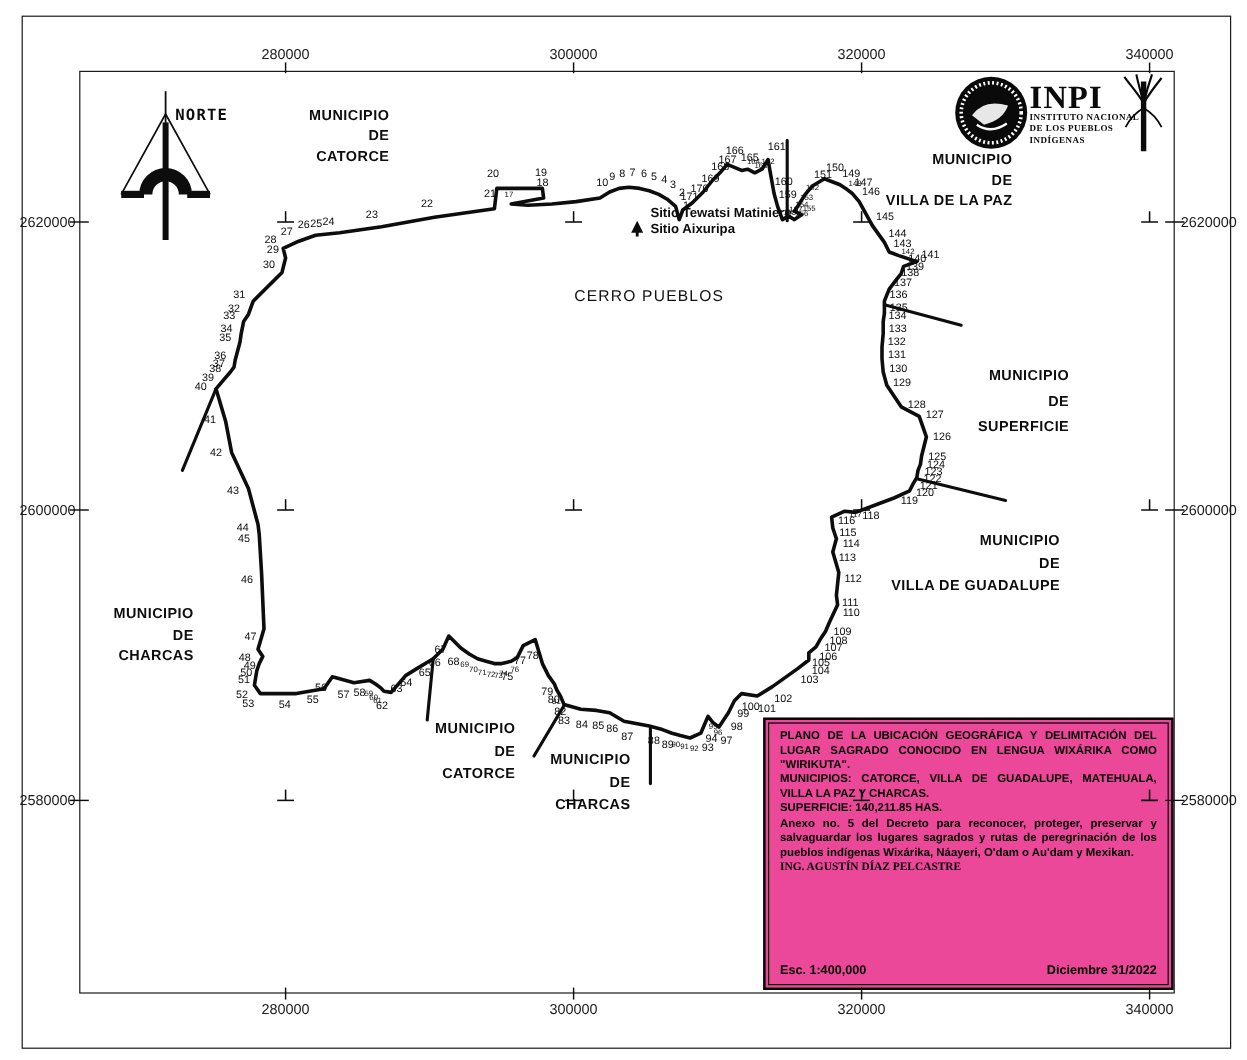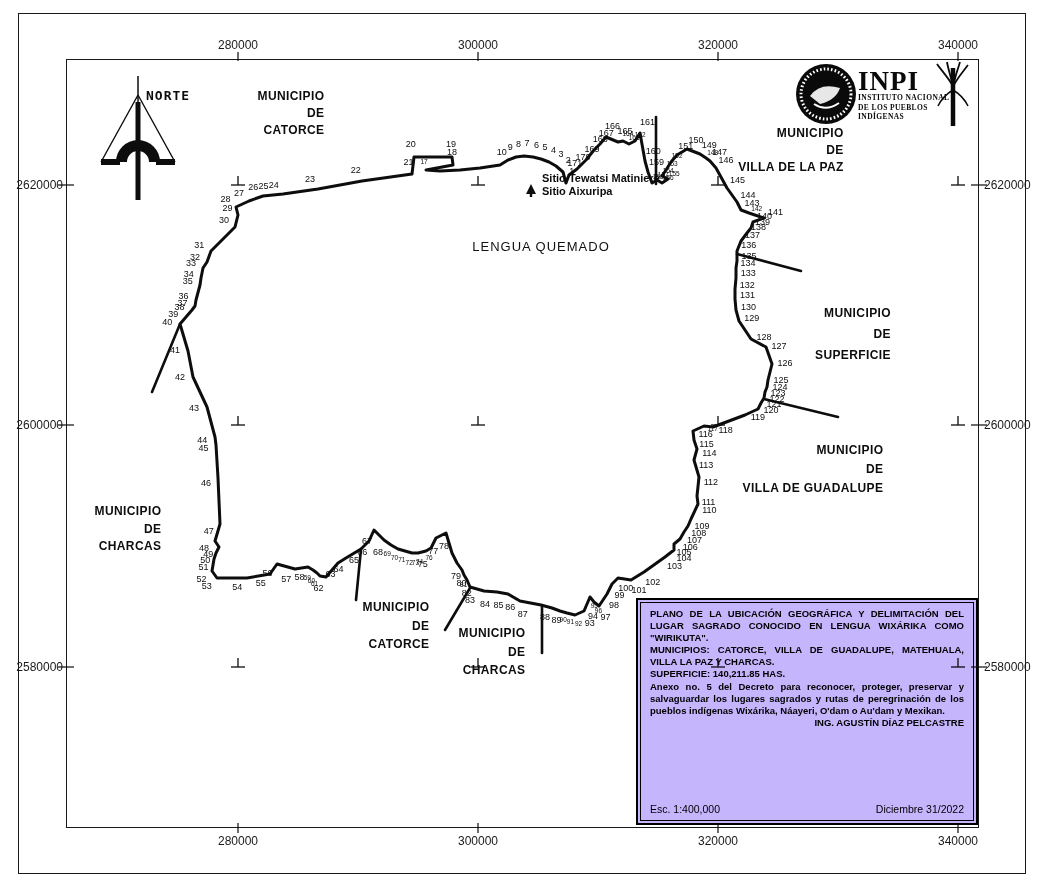--- a/index.html
+++ b/index.html
@@ -14,29 +14,29 @@
         color:#0d0d0d;transform:translateX(-50%);white-space:nowrap;}
   .muni div{letter-spacing:.4px;}
   .cerro-label{position:absolute;font-size:13px;letter-spacing:1px;color:#111;
         transform:translate(-50%,-50%);white-space:nowrap;}
   .sitio-block{position:absolute;font-weight:bold;font-size:11px;line-height:13px;
         color:#0d0d0d;white-space:nowrap;}
   .overlay-svg{position:absolute;left:0;top:0;z-index:6;pointer-events:none;}
   .deco-svg{position:absolute;z-index:3;}
   
   .info-box{position:absolute;left:636px;top:598px;width:342px;height:227px;
-        border:2px solid #000;background:#c4b5fd;z-index:4;box-sizing:border-box;}
+        border:2px solid #000;background:#ec4899;z-index:4;box-sizing:border-box;}
   .info-inner{position:absolute;left:2px;top:2px;right:2px;bottom:2px;
         border:1px solid #000;box-sizing:border-box;padding:5px 9px;
         display:flex;flex-direction:column;overflow:hidden;}
   .info-inner p{margin:0;font-weight:bold;font-size:9.5px;line-height:12.1px;color:#000;}
   .jt{text-align:justify;}
   .mb6{margin-bottom:6px;} .mb8{margin-bottom:8px;}
-  .ing-line{text-align:right;}
-  .esc-row{display:flex;justify-content:space-between;font-weight:normal;
+  .ing-line{text-align:left;font-family:Liberation Serif, serif;}
+  .esc-row{display:flex;justify-content:space-between;font-weight:bold;
         font-size:10.5px;margin-top:auto;text-align:center;}
   .esc-row span{color:#000;}
 </style>
 </head>
 <body>
 
 <div class="page">
 
   <div class="outer-border"></div>
   <div class="map-frame"></div>
@@ -123,21 +123,21 @@
         <div>DE</div>
         <div>CATORCE</div>
       </div>
       <div class="muni" style="left: 492px; top: 624px; line-height: 18.5px;">
         <div>MUNICIPIO</div>
         <div>DE</div>
         <div>CHARCAS</div>
       </div>
     </div>
 
-  <div class="cerro-label" id="cerro-label" style="left: 541px; top: 246px;">LENGUA QUEMADO</div>
+  <div class="cerro-label" id="cerro-label" style="left: 541px; top: 246px;">CERRO PUEBLOS</div>
 
   <div class="sitio-block" id="sitio-block" style="left: 542px; top: 172px;">
     <div>Sitio Tewatsi  Matiniere</div>
     <div>Sitio Aixuripa</div>
   </div>
 
   <div class="info-box">
     <div class="info-inner">
       <p class="jt mb6">PLANO DE LA UBICACIÓN GEOGRÁFICA Y DELIMITACIÓN DEL LUGAR SAGRADO CONOCIDO EN LENGUA WIXÁRIKA COMO "WIRIKUTA".</p>
       <p class="jt">MUNICIPIOS: CATORCE, VILLA DE GUADALUPE, MATEHUALA, VILLA LA PAZ Y CHARCAS.</p>

